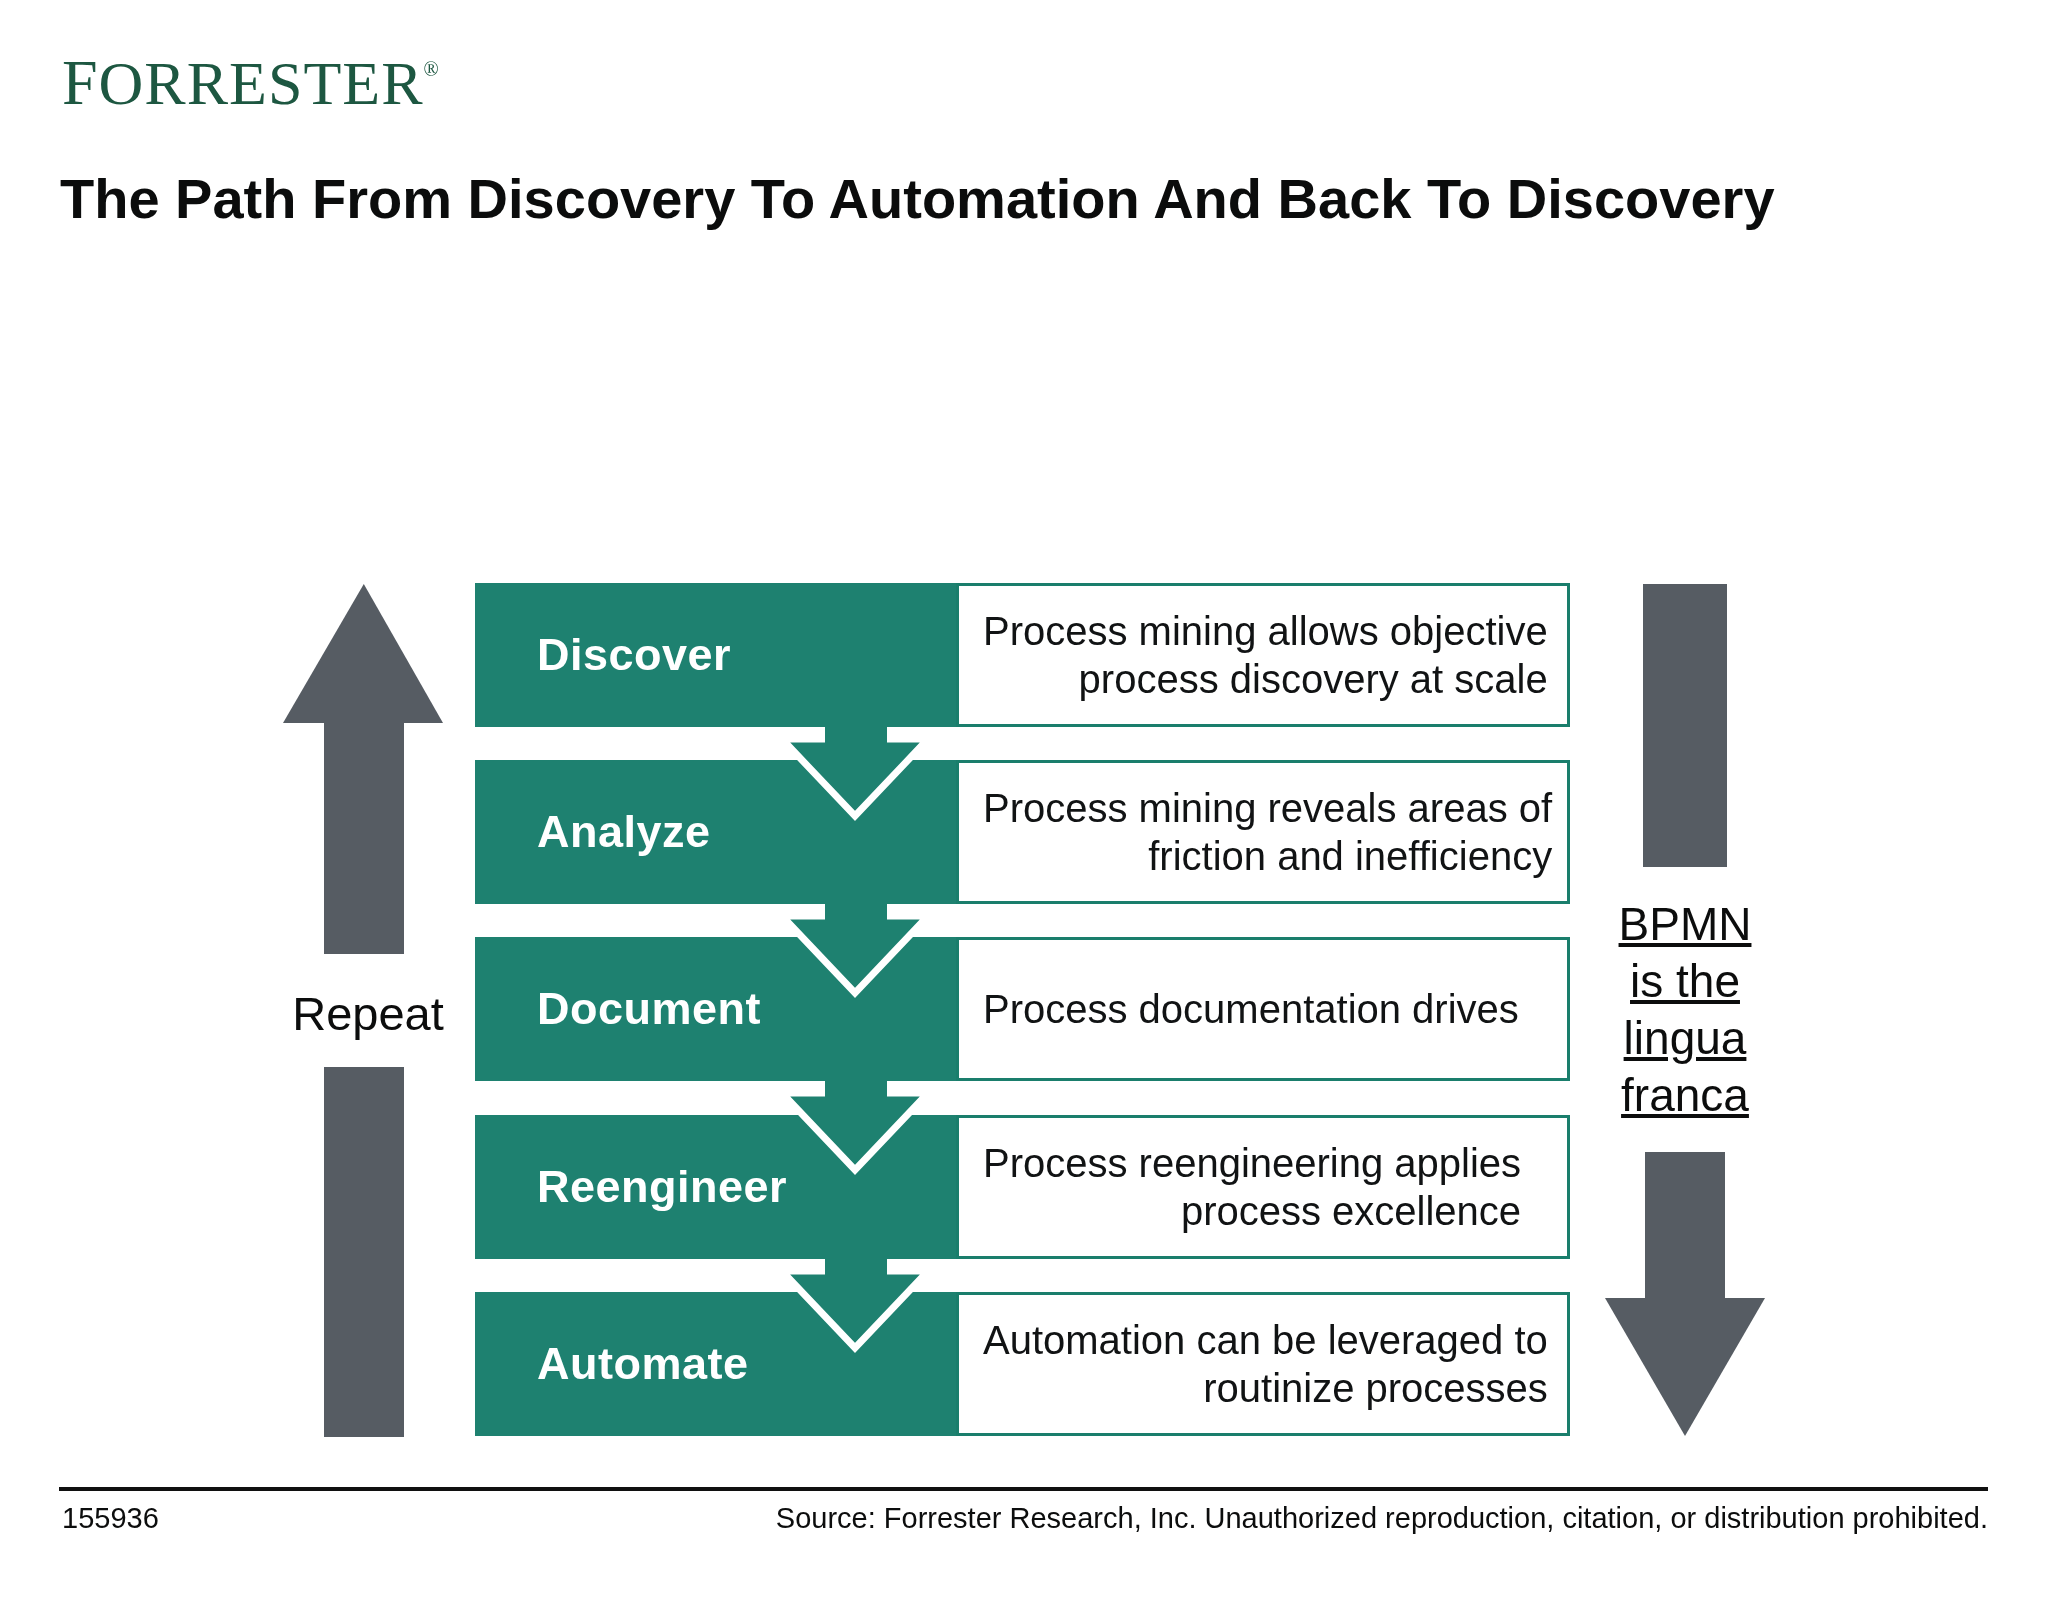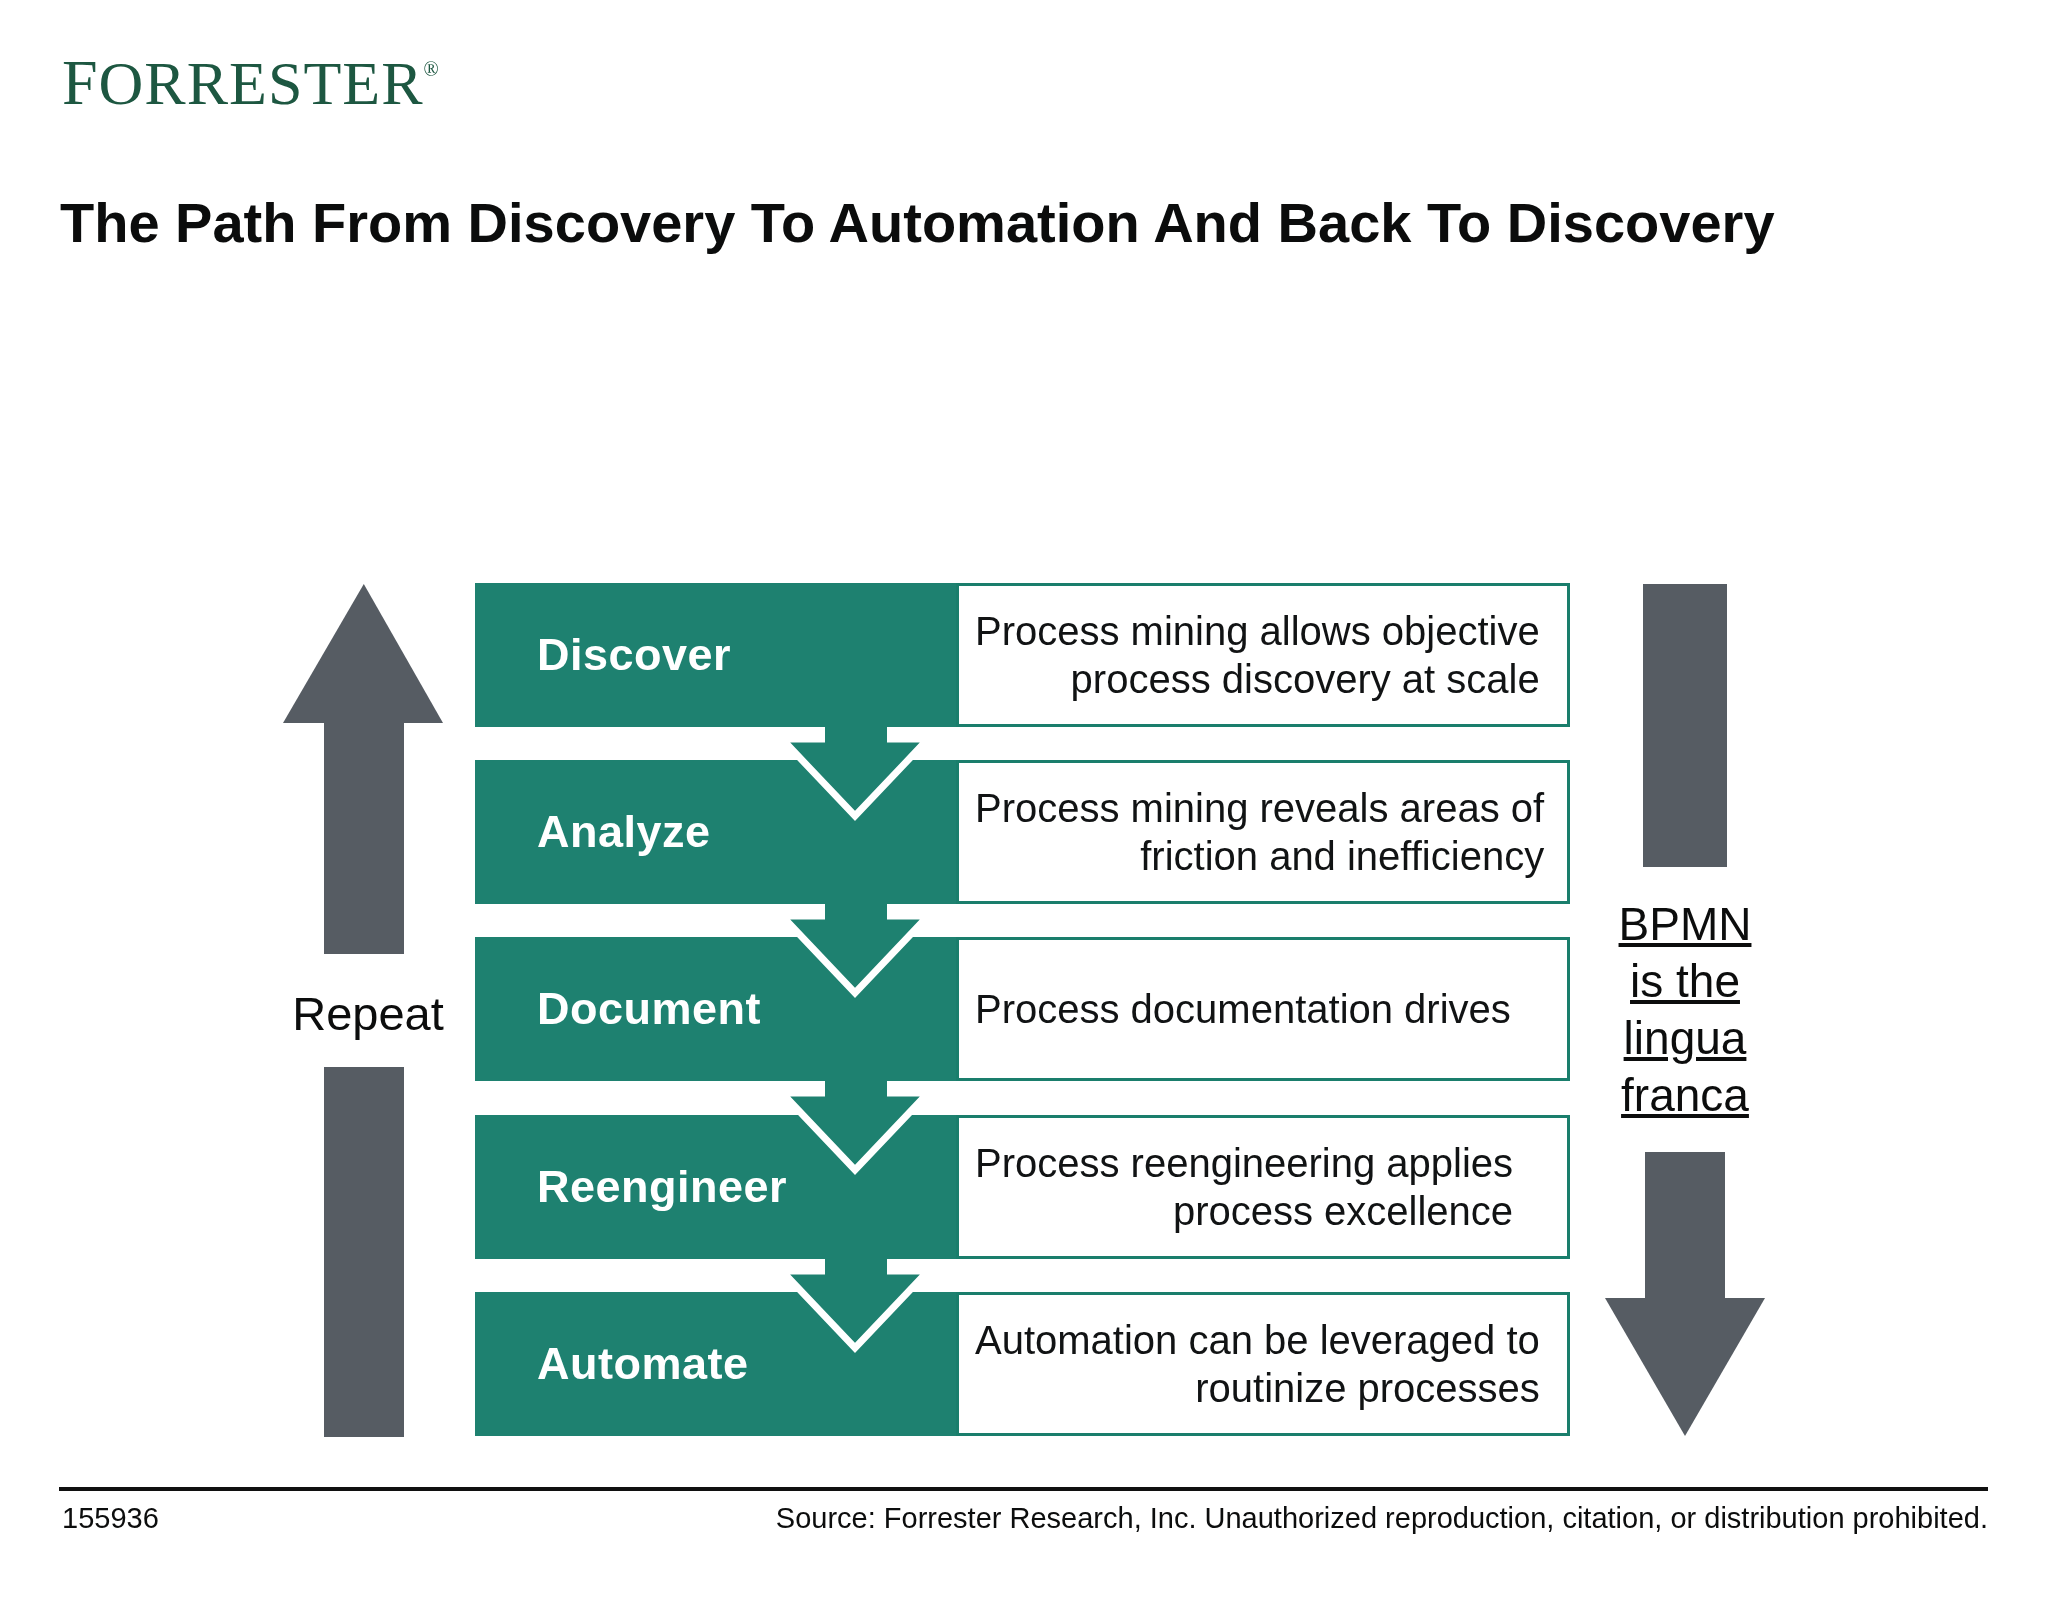--- a/index.html
+++ b/index.html
@@ -5,21 +5,21 @@
   html,body{margin:0;padding:0;background:#ffffff;}
   #page{
     position:relative;width:2048px;height:1606px;background:#ffffff;overflow:hidden;
     font-family:"Liberation Sans",sans-serif;color:#0c0d0d;
   }
   
   #logo{position:absolute;left:62px;top:46px;color:#1d5741;font-family:"Liberation Serif",serif;letter-spacing:1px;white-space:nowrap;}
   #logo .f{font-size:64px;font-weight:400;}
   #logo .rest{font-size:62px;font-weight:400;}
   #logo .reg{font-size:20px;vertical-align:28px;letter-spacing:0;}
-  #title{position:absolute;left:60px;top:166px;font-size:56px;font-weight:bold;color:#0b0c0c;letter-spacing:0px;white-space:nowrap;margin-top:24px;}
+  #title{position:absolute;left:60px;top:166px;font-size:56px;font-weight:bold;color:#0b0c0c;letter-spacing:0px;white-space:nowrap;}
   #subtitle{position:absolute;left:62px;top:238px;font-size:45px;font-style:italic;color:#5a646e;font-family:"Liberation Serif",serif;white-space:nowrap;}
 
   
   .gray{background:#565c63;}
   #up-arrow-head{position:absolute;left:283px;top:584px;width:160px;height:139px;
     clip-path:polygon(50.5% 0,100% 100%,0 100%);}
   #up-arrow-shaft{position:absolute;left:324px;top:722px;width:80px;height:232px;}
   #repeat-label{position:absolute;left:258px;top:986px;width:220px;text-align:center;font-size:47px;color:#0c0d0d;}
   #left-lower-bar{position:absolute;left:324px;top:1067px;width:80px;height:370px;}
 
@@ -30,21 +30,21 @@
   #down-arrow-head{position:absolute;left:1605px;top:1298px;width:160px;height:138px;
     clip-path:polygon(0 0,100% 0,50% 100%);}
 
   
   #rows{position:absolute;left:475px;top:583px;width:1095px;height:853px;text-align:right;}
   .row{position:absolute;left:0;width:1095px;height:144px;background:#1e8170;}
   .row-label{position:absolute;left:62px;top:0;height:144px;display:flex;align-items:center;
     color:#ffffff;font-size:45px;font-weight:bold;letter-spacing:0.5px;}
   .desc-box{position:absolute;left:481px;right:0;top:0;bottom:0;background:#ffffff;
     border:3px solid #1a7e6c;box-sizing:border-box;display:flex;align-items:center;}
-  .desc-text{padding-left:16px;font-size:40px;line-height:48px;color:#111314;}
+  .desc-text{padding-left:24px;font-size:40px;line-height:48px;color:#111314;}
   .desc-text span{display:block;}
   .gap-arrow{position:absolute;left:301px;width:160px;height:112px;}
 
   
   #footer-rule{position:absolute;left:59px;top:1487px;width:1929px;height:4px;background:#101010;}
   #footer-num{position:absolute;left:62px;top:1502px;font-size:29px;color:#0c0d0d;}
   #footer-source{position:absolute;right:60px;top:1502px;font-size:29px;color:#0c0d0d;white-space:nowrap;text-align:right;}
 </style>
 </head>
 <body>

